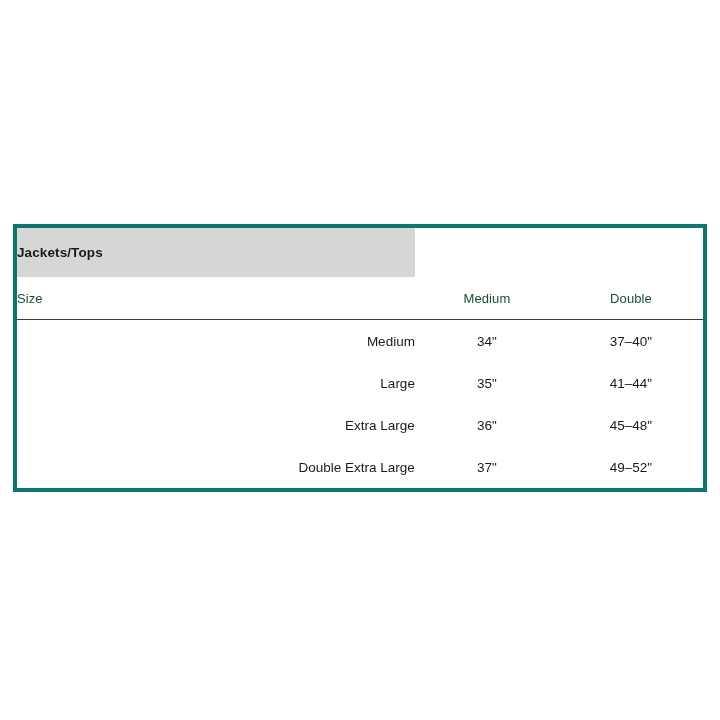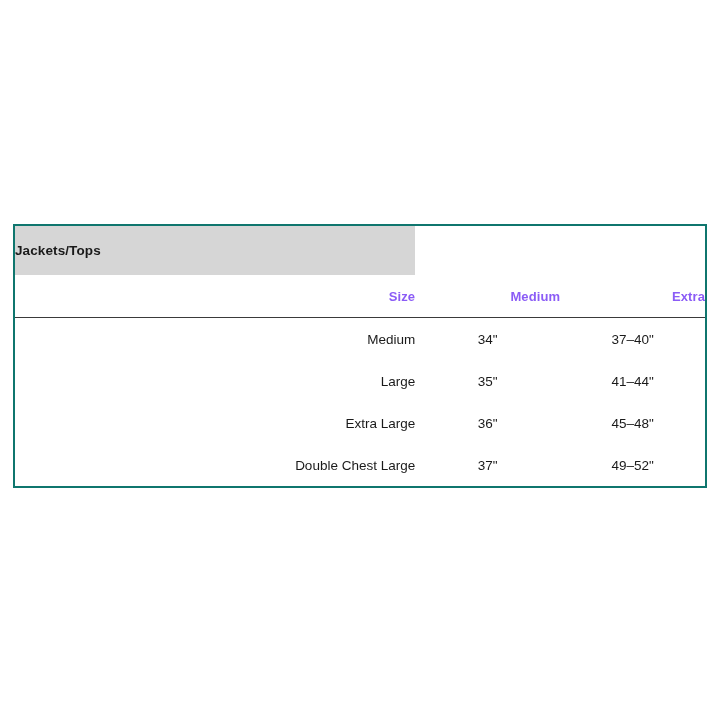--- a/index.html
+++ b/index.html
@@ -14,21 +14,21 @@
     color: #1a1a1a;
     position: relative;
     overflow: hidden;
   }
 
   .table-wrap {
     position: absolute;
     left: 13px;
     top: 224px;
     width: 694px;
-    border: 2px solid #0f766e;
+    border: 4px solid #0f766e;
     box-sizing: border-box;
     background: #ffffff;
     overflow: hidden;
   }
 
   table.size-table {
     width: 100%;
     border-collapse: collapse;
     table-layout: fixed;
   }
@@ -51,28 +51,27 @@
     letter-spacing: 0.1px;
     color: #1a1a1a;
   }
   td.category-blank {
     background: #ffffff;
   }
 
   
   tr.head-row th {
     font-size: 13px;
-    font-weight: bold;
-    color: #8b5cf6;
+    font-weight: normal;
+    color: #14532d;
     padding: 0;
     height: 42px;
     vertical-align: middle;
     border-bottom: 1px solid #3a3a3a;
     letter-spacing: 0.1px;
-    text-align: right;
   }
   th.th-size {
     text-align: left;
     padding-left: 13px;
   }
   th.th-center {
     text-align: center;
   }
 
   
@@ -104,37 +103,37 @@
     </colgroup>
     <tbody>
       <tr class="category-row">
         <td class="category-cell">Jackets/Tops</td>
         <td class="category-blank"></td>
         <td class="category-blank"></td>
       </tr>
       <tr class="head-row">
         <th class="th-size">Size</th>
         <th class="th-center">Medium</th>
-        <th class="th-center">Extra</th>
+        <th class="th-center">Double</th>
       </tr>
       <tr class="data-row">
         <td class="td-size">Medium</td>
         <td class="td-center">34"</td>
         <td class="td-center">37–40"</td>
       </tr>
       <tr class="data-row">
         <td class="td-size">Large</td>
         <td class="td-center">35"</td>
         <td class="td-center">41–44"</td>
       </tr>
       <tr class="data-row">
         <td class="td-size">Extra Large</td>
         <td class="td-center">36"</td>
         <td class="td-center">45–48"</td>
       </tr>
       <tr class="data-row">
-        <td class="td-size">Double Chest Large</td>
+        <td class="td-size">Double Extra Large</td>
         <td class="td-center">37"</td>
         <td class="td-center">49–52"</td>
       </tr>
     </tbody>
   </table>
 </div>
 
 </body></html>

